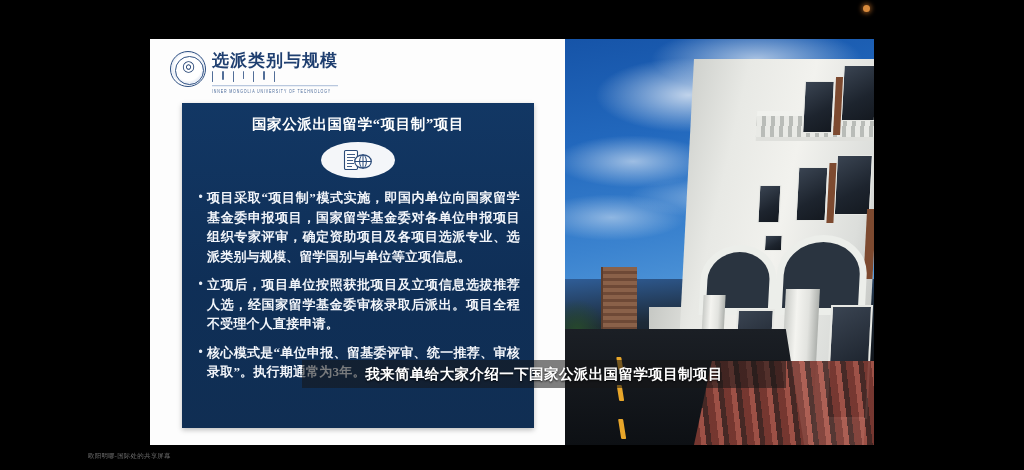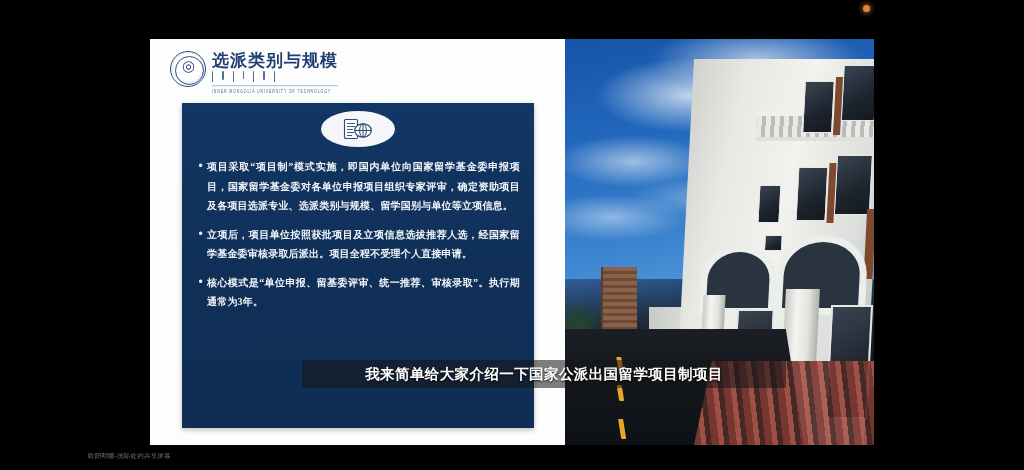--- a/index.html
+++ b/index.html
@@ -179,21 +179,21 @@
     color: #e8eef7;
     font-size: 12px;
     line-height: 19px;
     width: 13px;
     flex: 0 0 auto;
     text-align: center;
   }
   .bullet-text {
     color: #f2f5fa;
     font-family: "Liberation Serif", "DejaVu Serif", serif;
-    font-size: 10px;
+    font-size: 13px;
     font-weight: bold;
     line-height: 19.5px;
     letter-spacing: 0.2px;
     text-align: justify;
     flex: 1 1 auto;
   }
 
   
   #slide-photo {
     position: absolute;
@@ -376,20 +376,21 @@
             <div class="mn-stroke" style="height:8px"></div>
             <div class="mn-stroke" style="height:11px"></div>
             <div class="mn-stroke" style="height:9px"></div>
             <div class="mn-stroke" style="height:11px"></div>
           </div>
           <div id="logo-en">INNER MONGOLIA UNIVERSITY OF TECHNOLOGY</div>
         </div>
       </div>
 
       <div id="navy-card">
+        <div id="navy-title">国家公派出国留学“项目制”项目</div>
 
         <div id="badge-wrap">
           <svg id="badge-icon" viewBox="0 0 30 23">
             <rect x="1.5" y="1.5" width="13" height="19" rx="1.2" fill="#fdfdfd" stroke="#2a4a78" stroke-width="1.1"></rect>
             <line x1="4" y1="5.5" x2="12" y2="5.5" stroke="#2a4a78" stroke-width="0.9"></line>
             <line x1="4" y1="8.5" x2="12" y2="8.5" stroke="#2a4a78" stroke-width="0.9"></line>
             <line x1="4" y1="11.5" x2="10" y2="11.5" stroke="#2a4a78" stroke-width="0.9"></line>
             <line x1="4" y1="14.5" x2="11" y2="14.5" stroke="#2a4a78" stroke-width="0.9"></line>
             <line x1="4" y1="17.5" x2="9" y2="17.5" stroke="#2a4a78" stroke-width="0.9"></line>
             <ellipse cx="20" cy="12.5" rx="8.3" ry="6.6" fill="#fdfdfd" stroke="#2a4a78" stroke-width="1.2"></ellipse>

